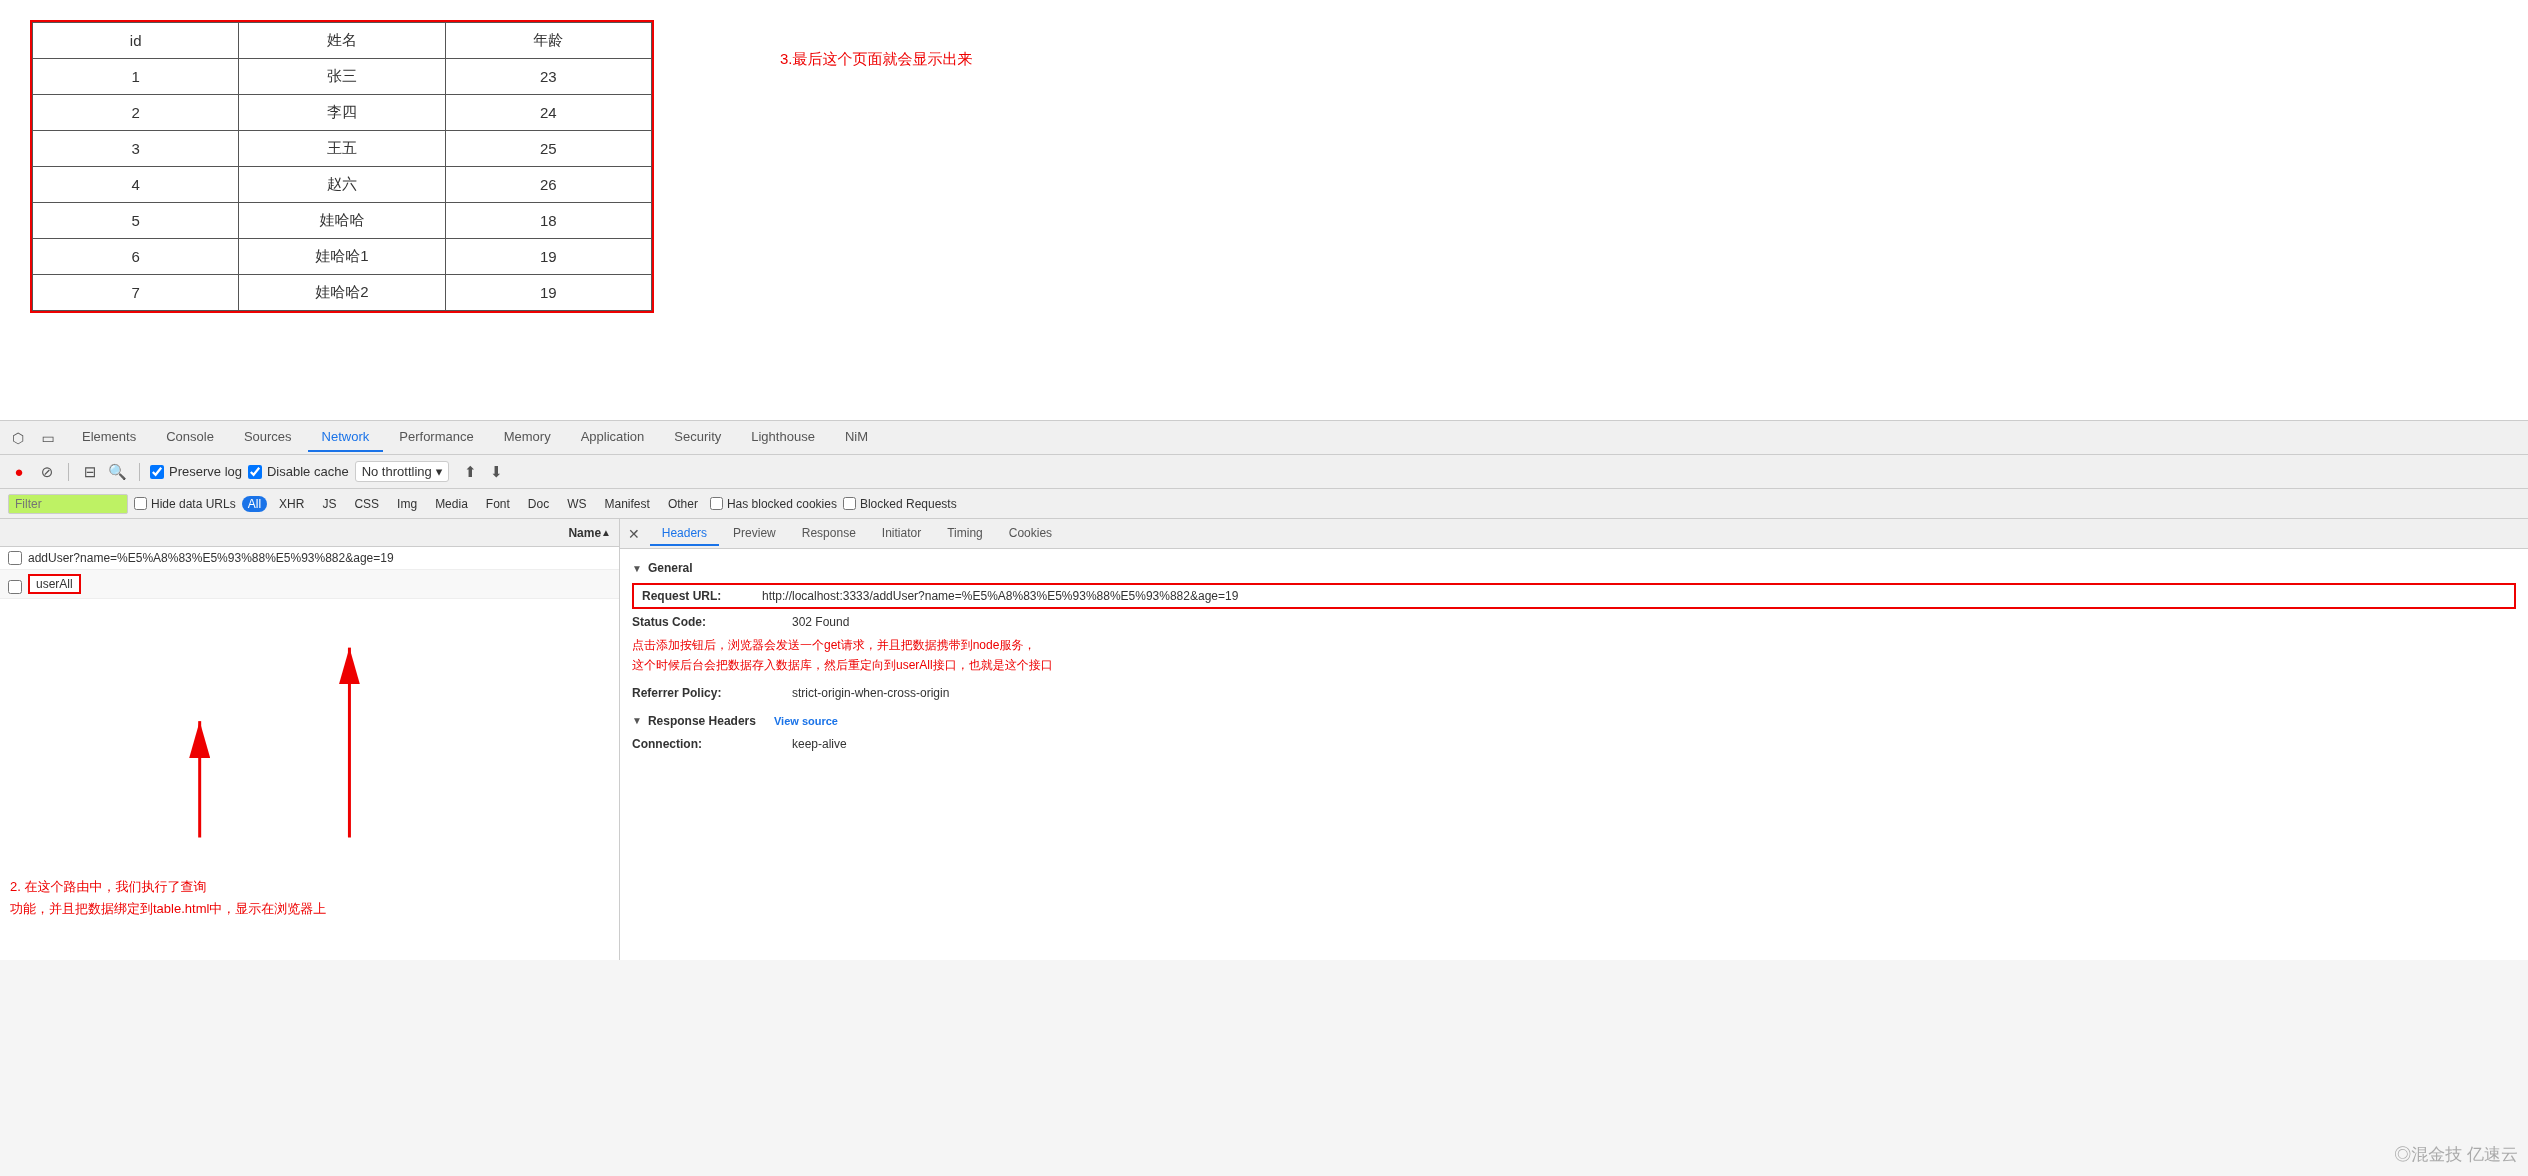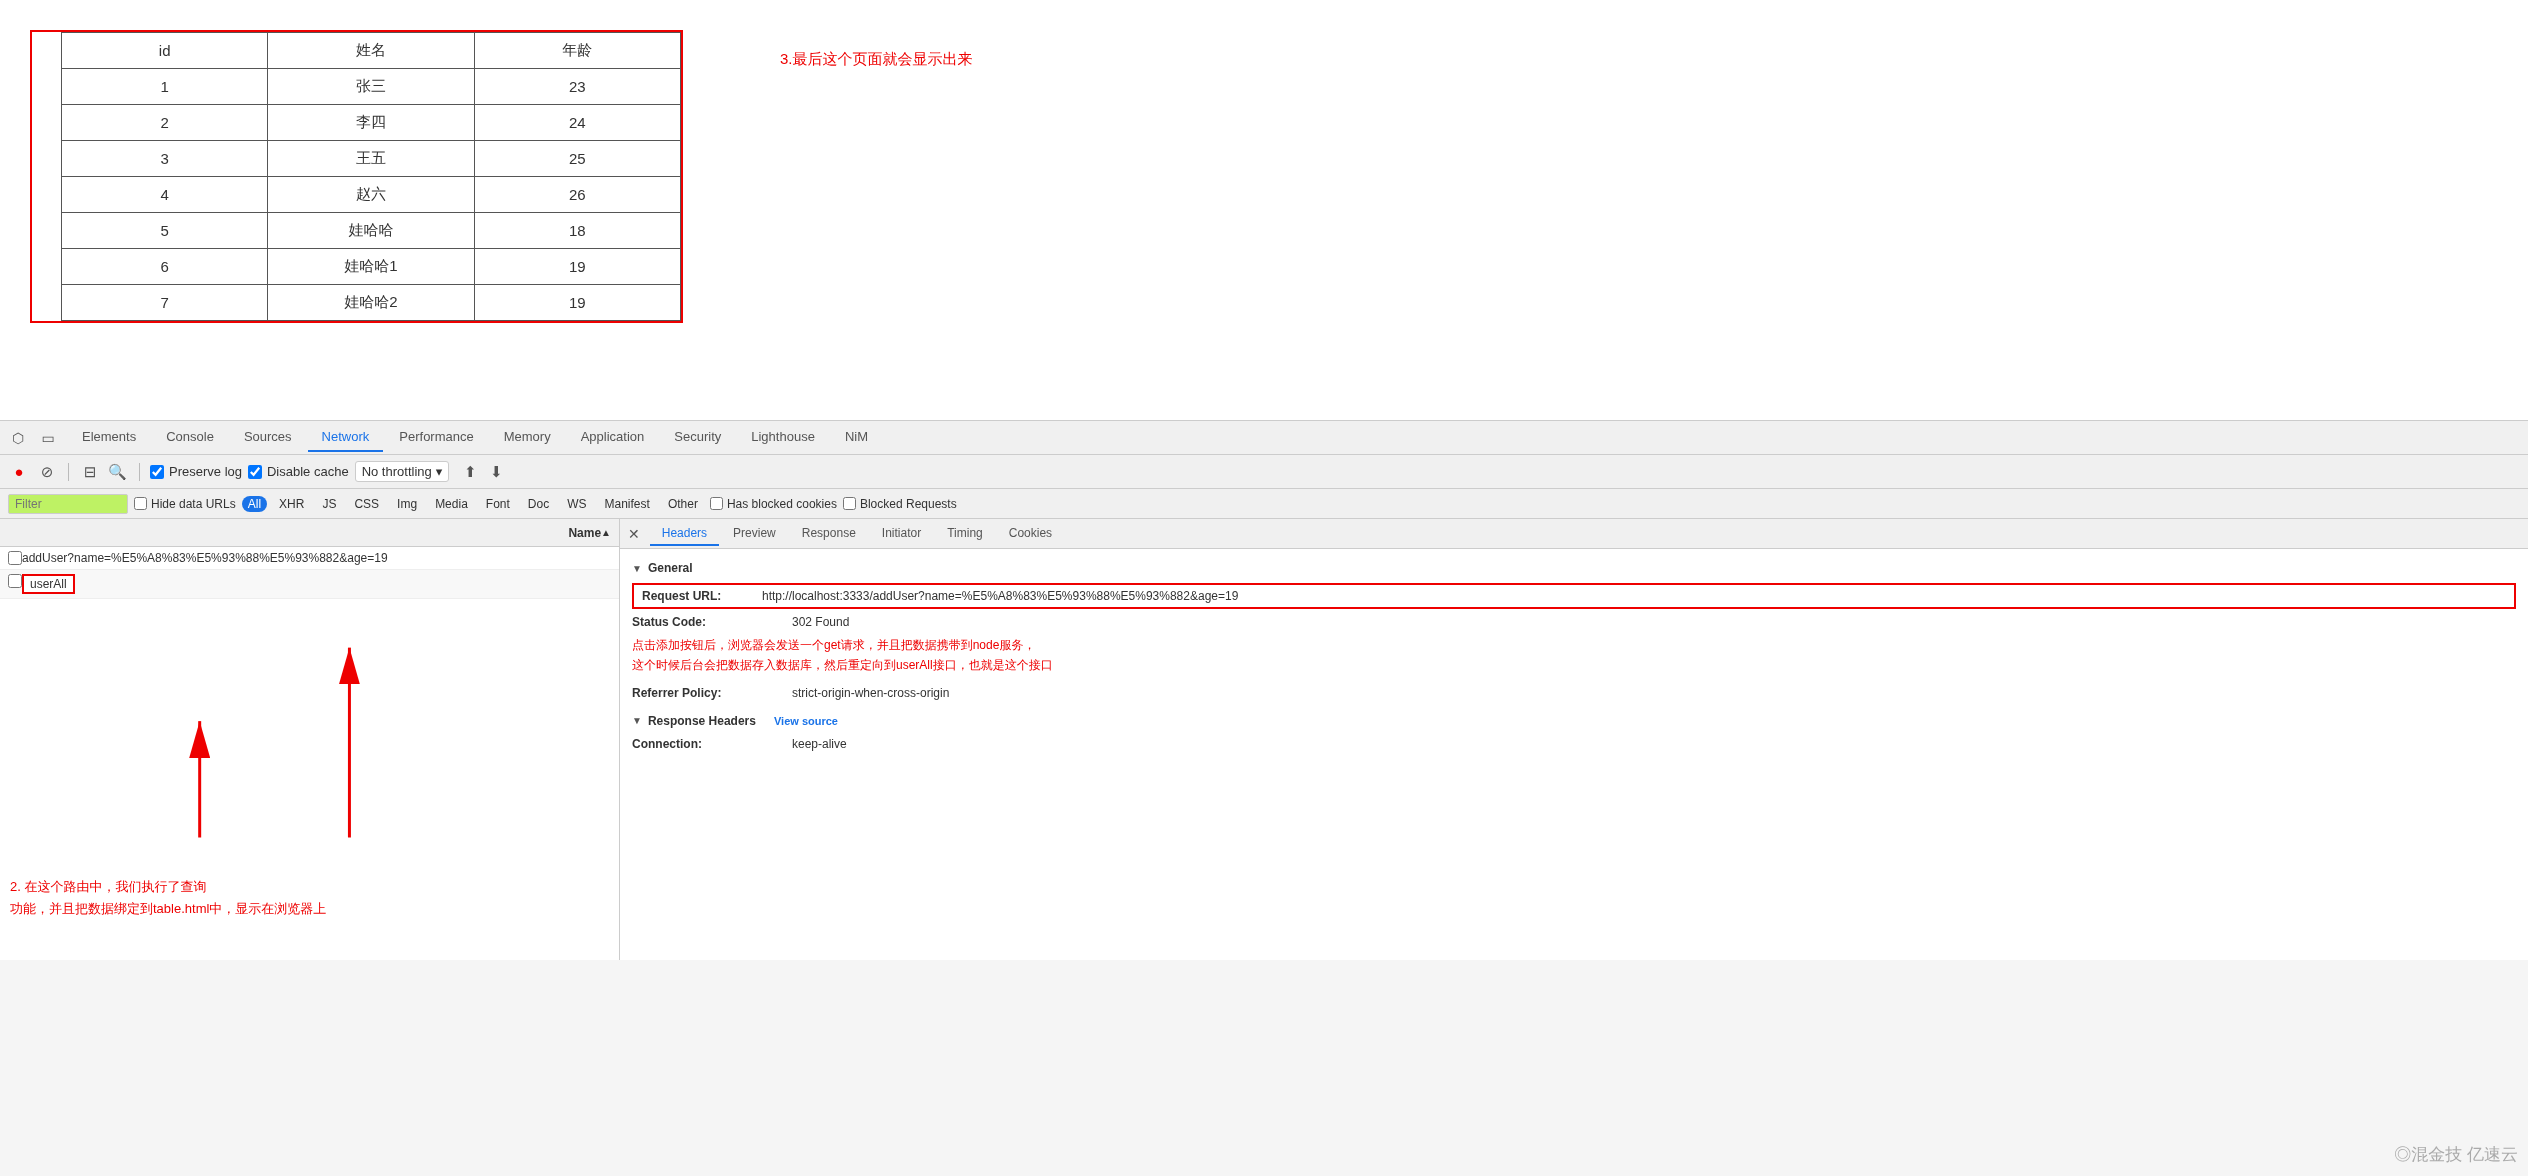--- a/index.html
+++ b/index.html
@@ -15,22 +15,20 @@
       background: #fff;
       padding: 20px 30px;
       min-height: 420px;
       position: relative;
     }
 
     
     .table-wrapper {
       display: inline-block;
       border: 2px solid #e00;
-      margin-top: 10px;
-      padding-left: 29px;
     }
 
     table.data-table {
       border-collapse: collapse;
       min-width: 620px;
     }
 
     table.data-table th, table.data-table td {
       border: 1px solid #555;
       padding: 8px 20px;
@@ -245,25 +243,26 @@
       text-align: right;
     }
 
     .requests-list {
       flex: 1;
       overflow-y: auto;
     }
 
     .request-item {
       display: flex;
-      align-items: flex-start;
+      align-items: flex-end;
       padding: 4px 8px;
       border-bottom: 1px solid #eee;
       cursor: pointer;
       font-size: 12px;
+      gap: 6px;
     }
 
     .request-item .req-checkbox {
       width: 14px;
       height: 14px;
     }
 
     .request-item .req-name {
       flex: 1;
       overflow: hidden;

